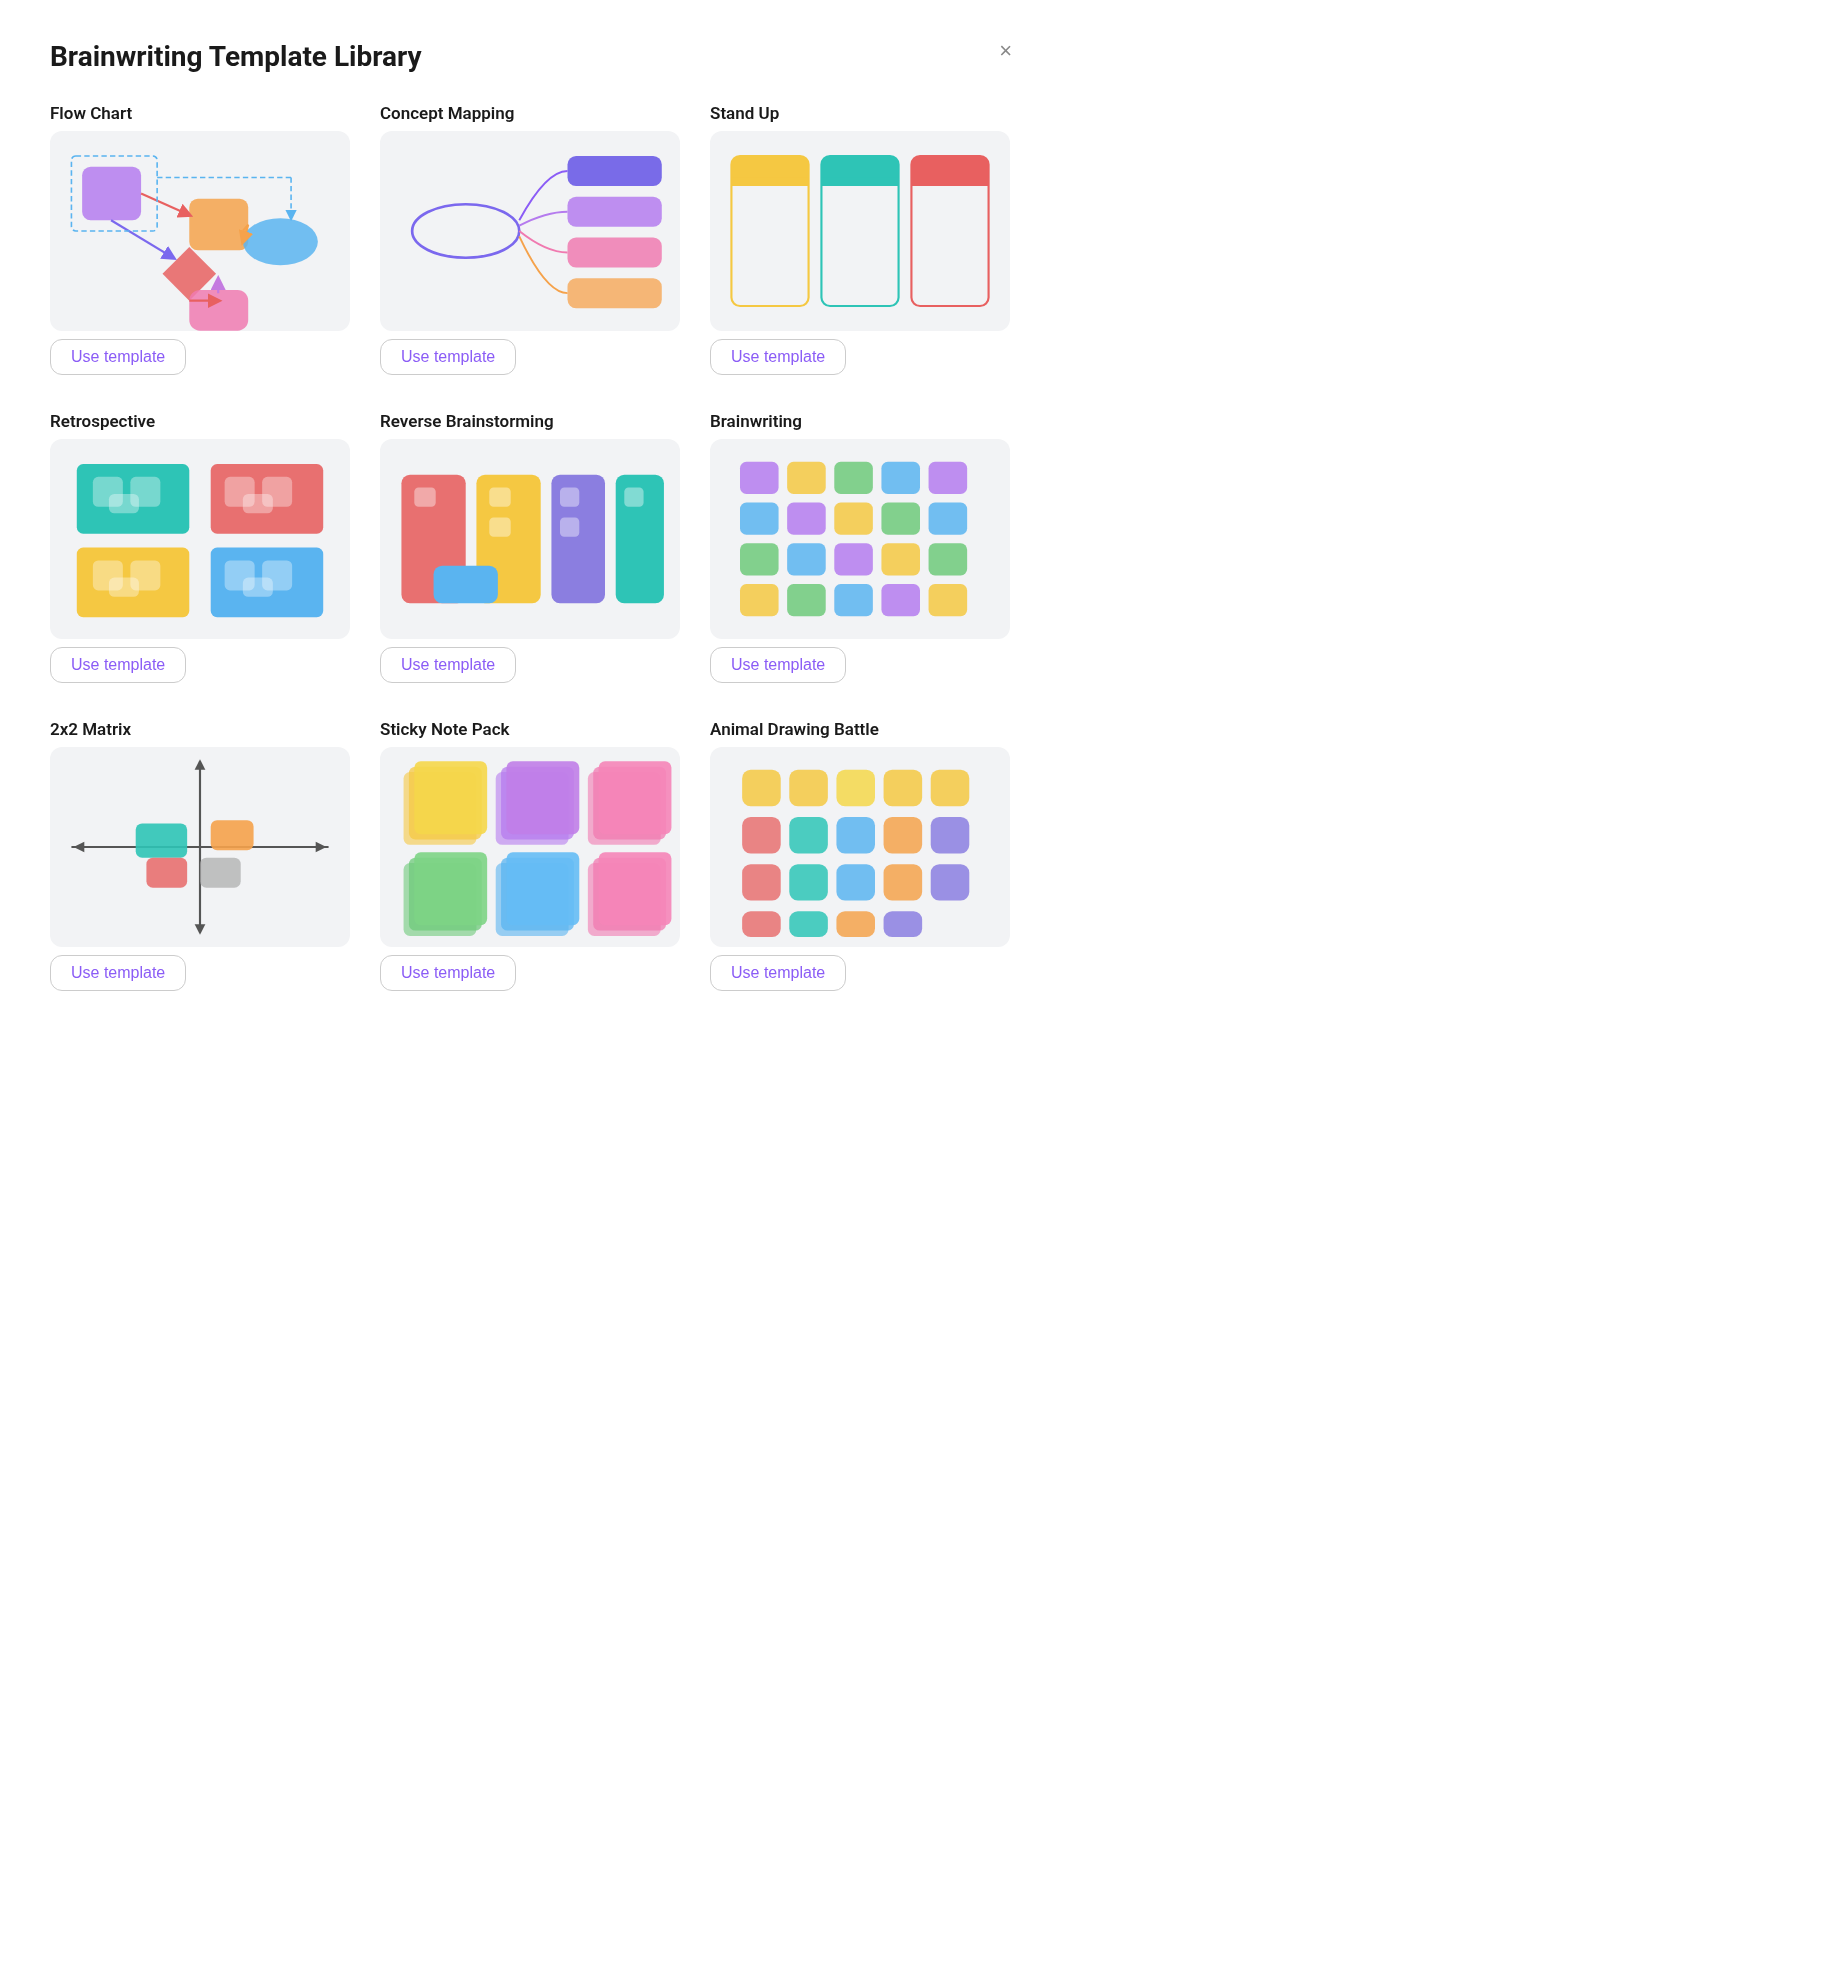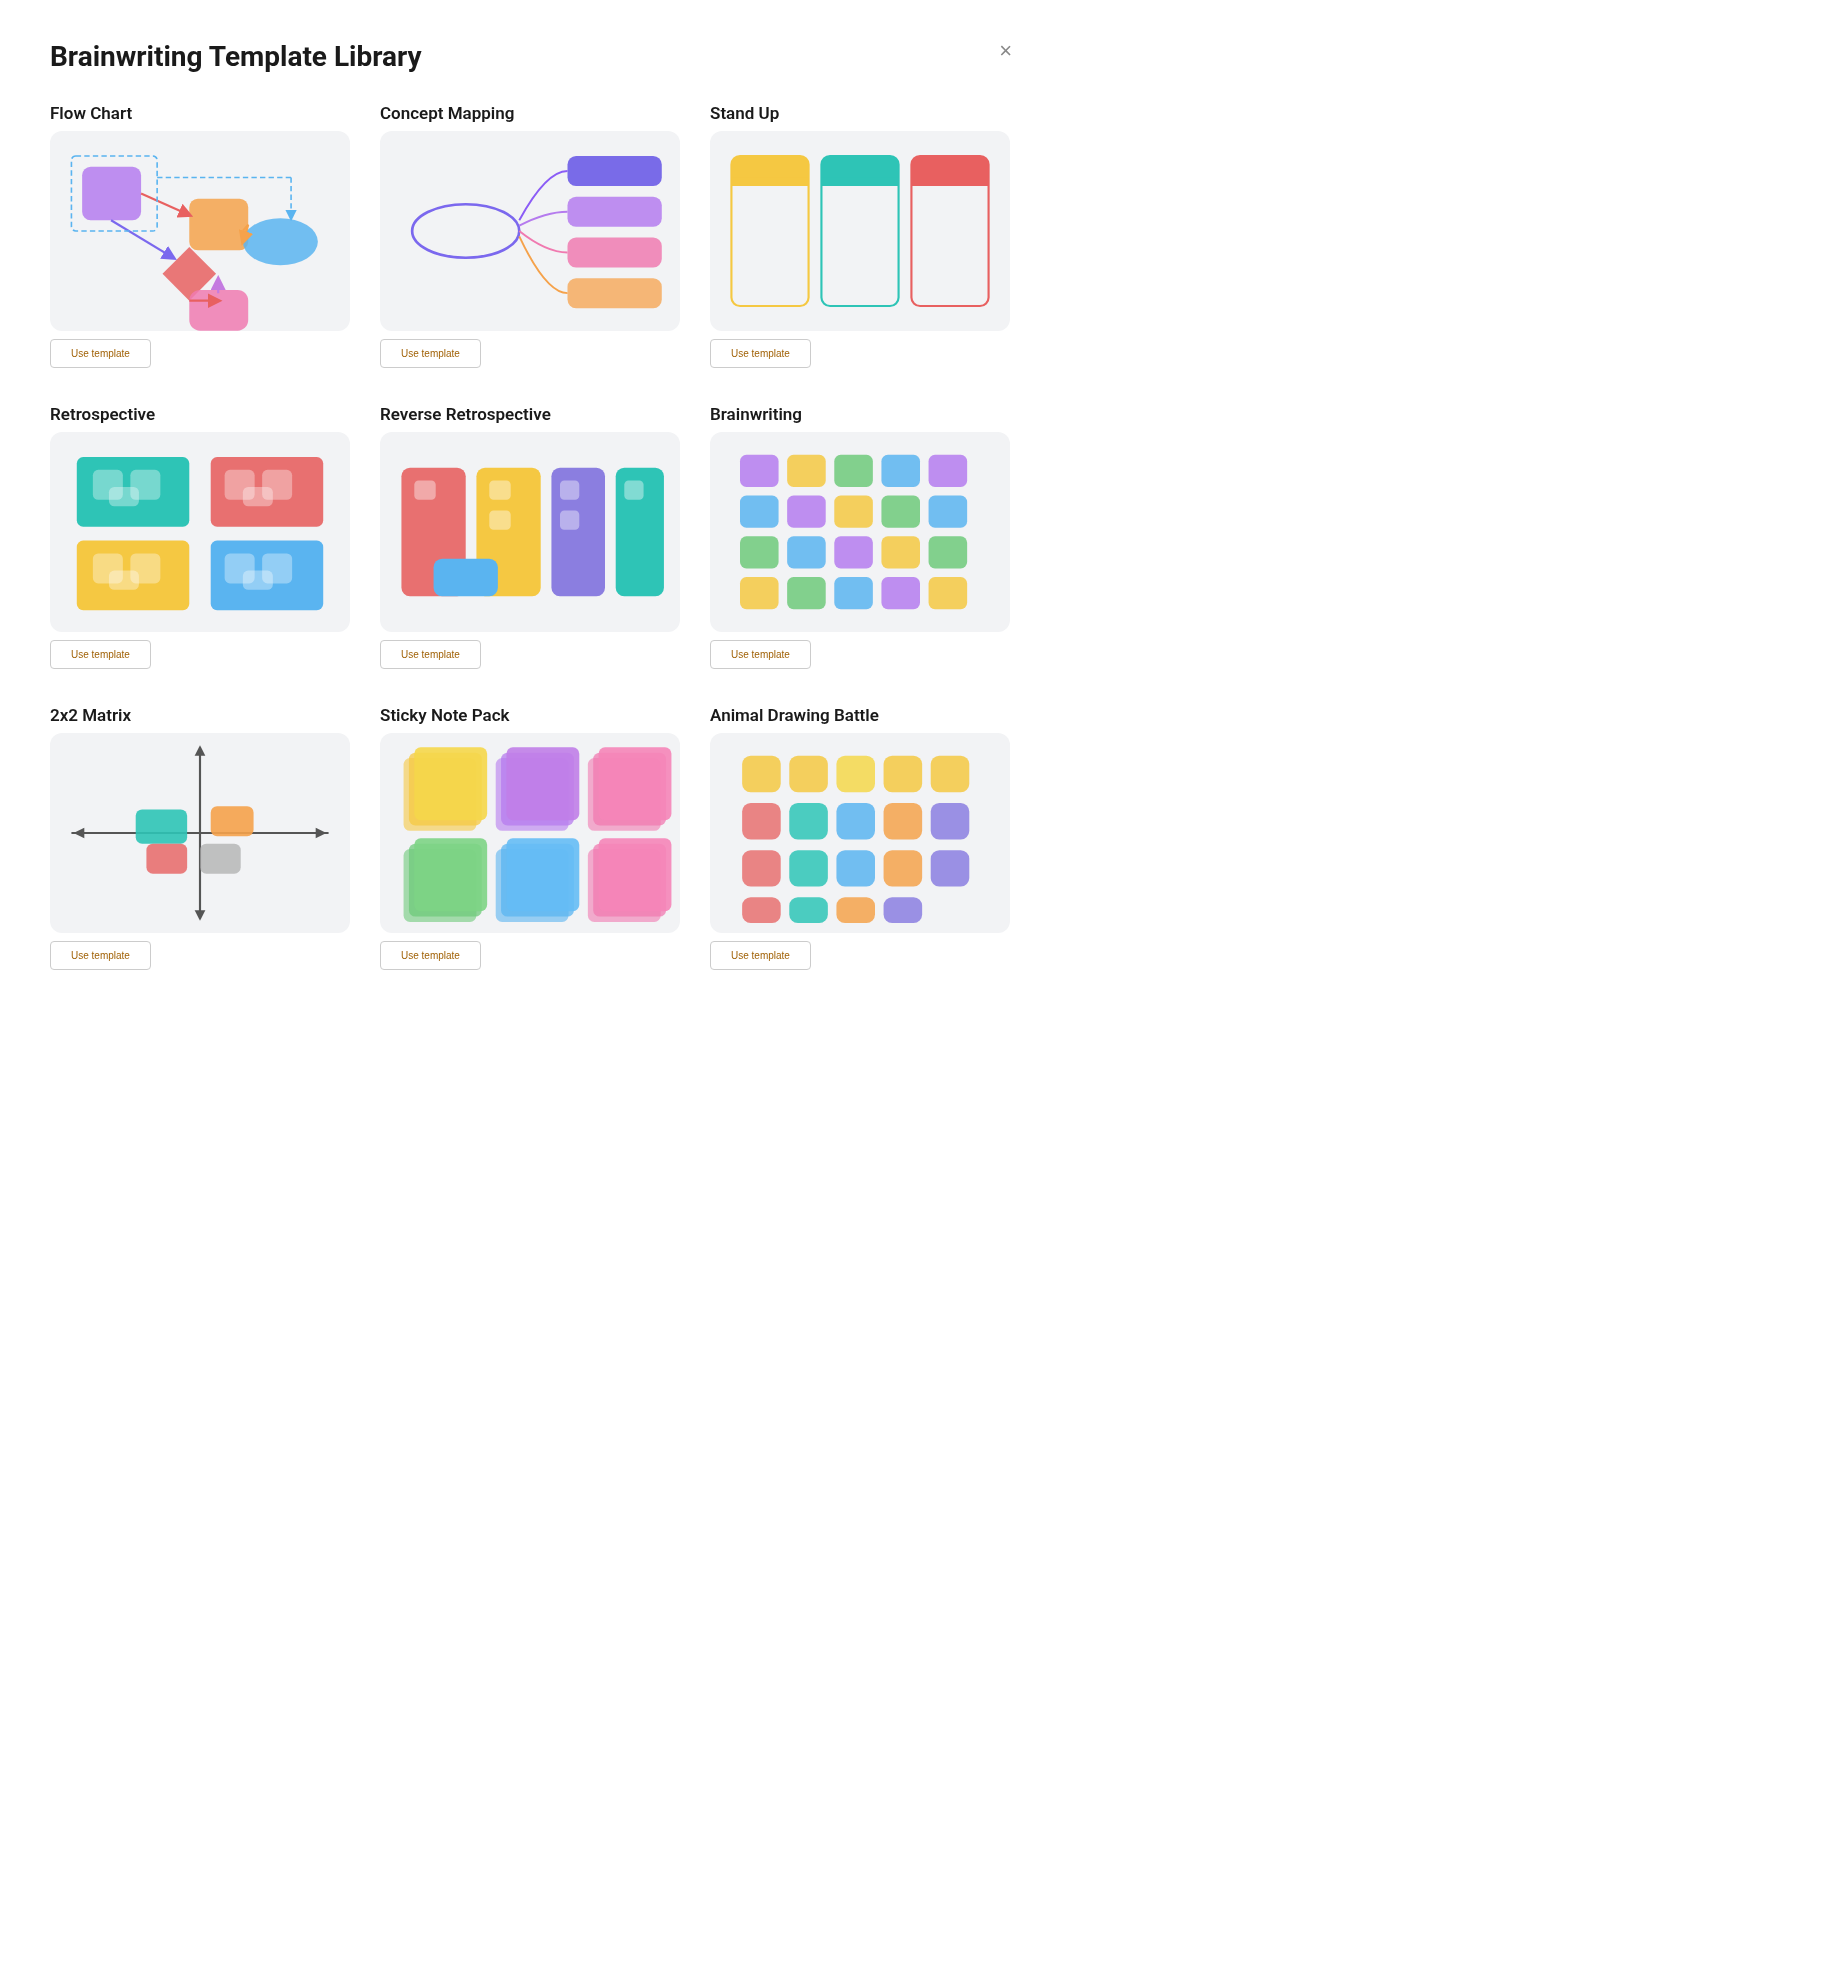--- a/index.html
+++ b/index.html
@@ -62,24 +62,24 @@
       border-radius: 12px;
       display: flex;
       align-items: center;
       justify-content: center;
       overflow: hidden;
     }
     .use-template-btn {
       display: inline-block;
       padding: 8px 20px;
       border: 1.5px solid #ccc;
-      border-radius: 4px;
+      border-radius: 12px;
       background: #fff;
-      font-size: 10px;
-      color: #a16207;
+      font-size: 16px;
+      color: #8b5cf6;
       cursor: pointer;
       width: fit-content;
     }
 
     
     .preview-flowchart svg,
     .preview-concept svg,
     .preview-standup svg,
     .preview-retrospective svg,
     .preview-reverse svg,
@@ -219,21 +219,21 @@
           <rect x="150" y="98" width="105" height="65" rx="6" fill="#5ab4f0"></rect>
           <rect x="163" y="110" width="28" height="28" rx="5" fill="rgba(255,255,255,0.35)"></rect>
           <rect x="198" y="110" width="28" height="28" rx="5" fill="rgba(255,255,255,0.35)"></rect>
           <rect x="180" y="126" width="28" height="18" rx="5" fill="rgba(255,255,255,0.35)"></rect>
         </svg>
       </div>
       <button class="use-template-btn">Use template</button>
     </div>
 
     <div class="template-item">
-      <div class="template-name">Reverse Retrospective</div>
+      <div class="template-name">Reverse Brainstorming</div>
       <div class="template-preview preview-reverse">
         <svg viewBox="0 0 280 180" xmlns="http://www.w3.org/2000/svg">
 
           <rect x="20" y="30" width="60" height="120" rx="8" fill="#e87070"></rect>
           <rect x="32" y="42" width="20" height="18" rx="4" fill="rgba(255,255,255,0.4)"></rect>
 
           <rect x="90" y="30" width="60" height="120" rx="8" fill="#f5c842"></rect>
           <rect x="102" y="42" width="20" height="18" rx="4" fill="rgba(255,255,255,0.4)"></rect>
           <rect x="102" y="70" width="20" height="18" rx="4" fill="rgba(255,255,255,0.4)"></rect>
 

